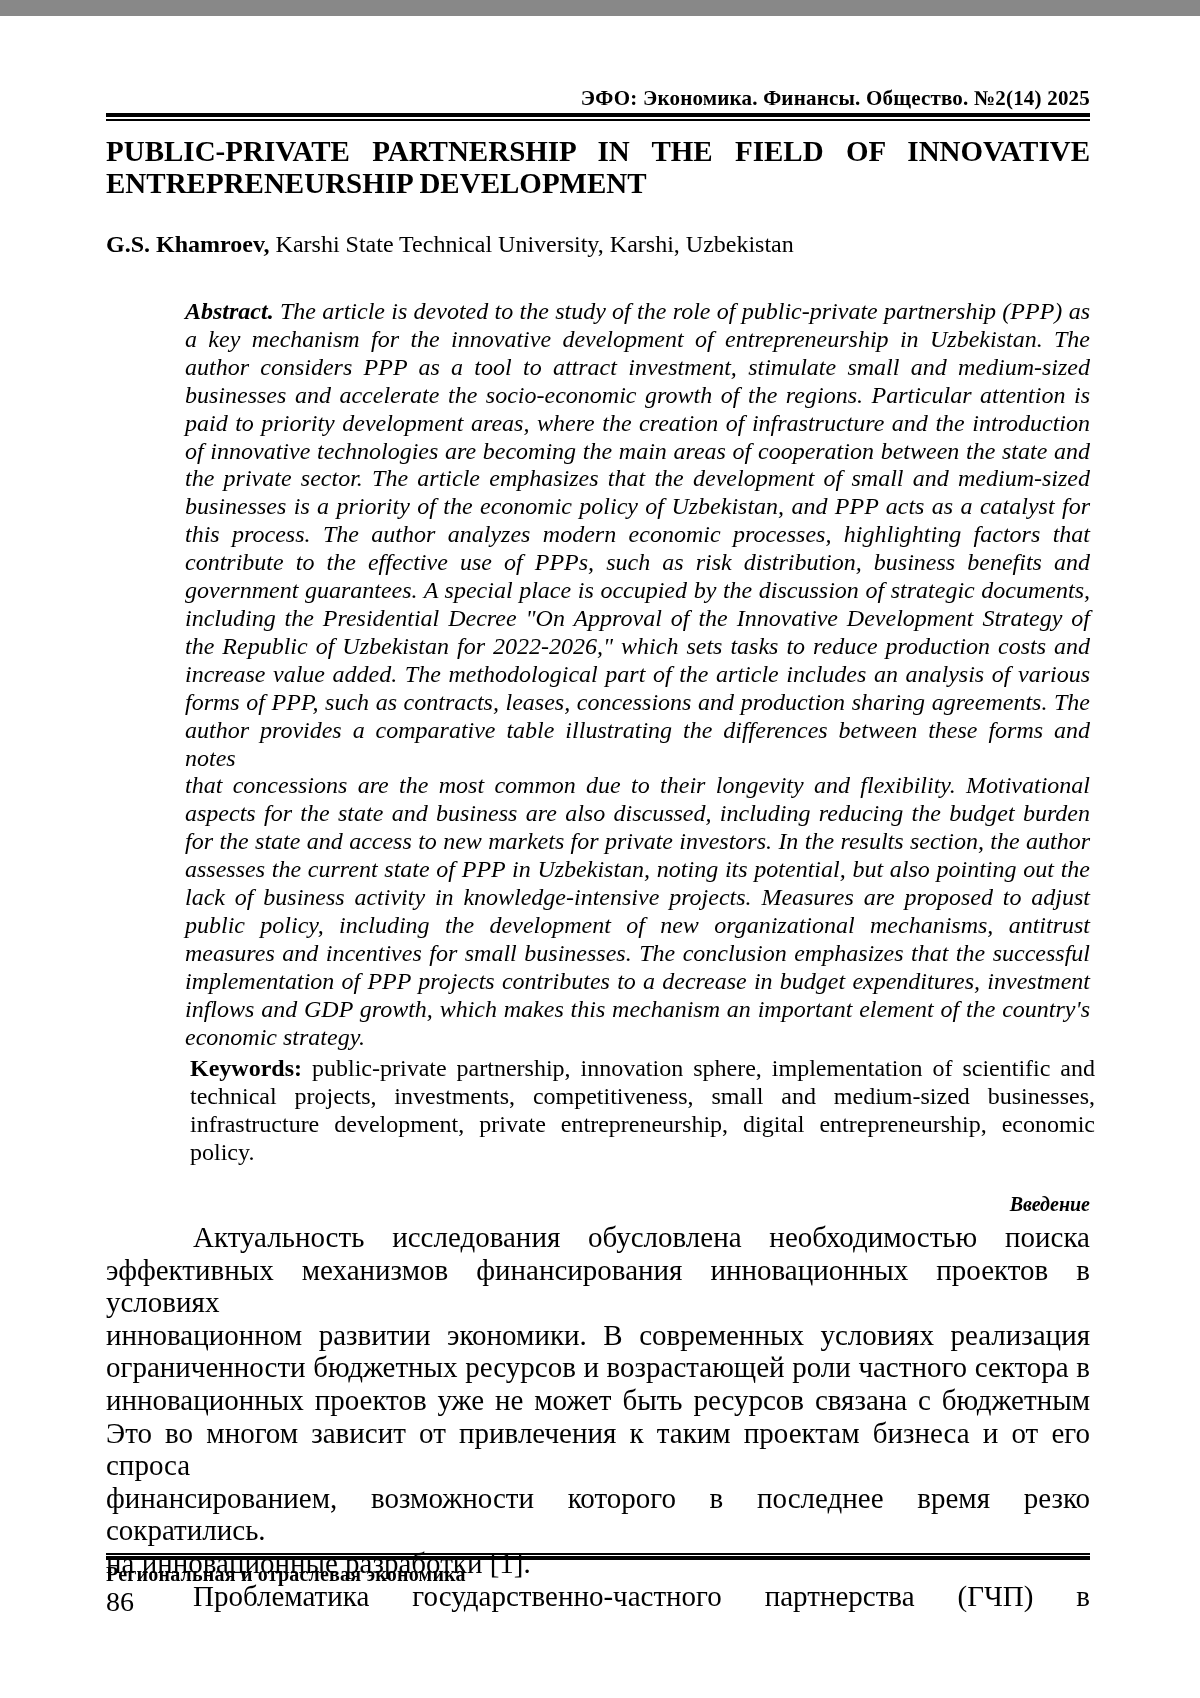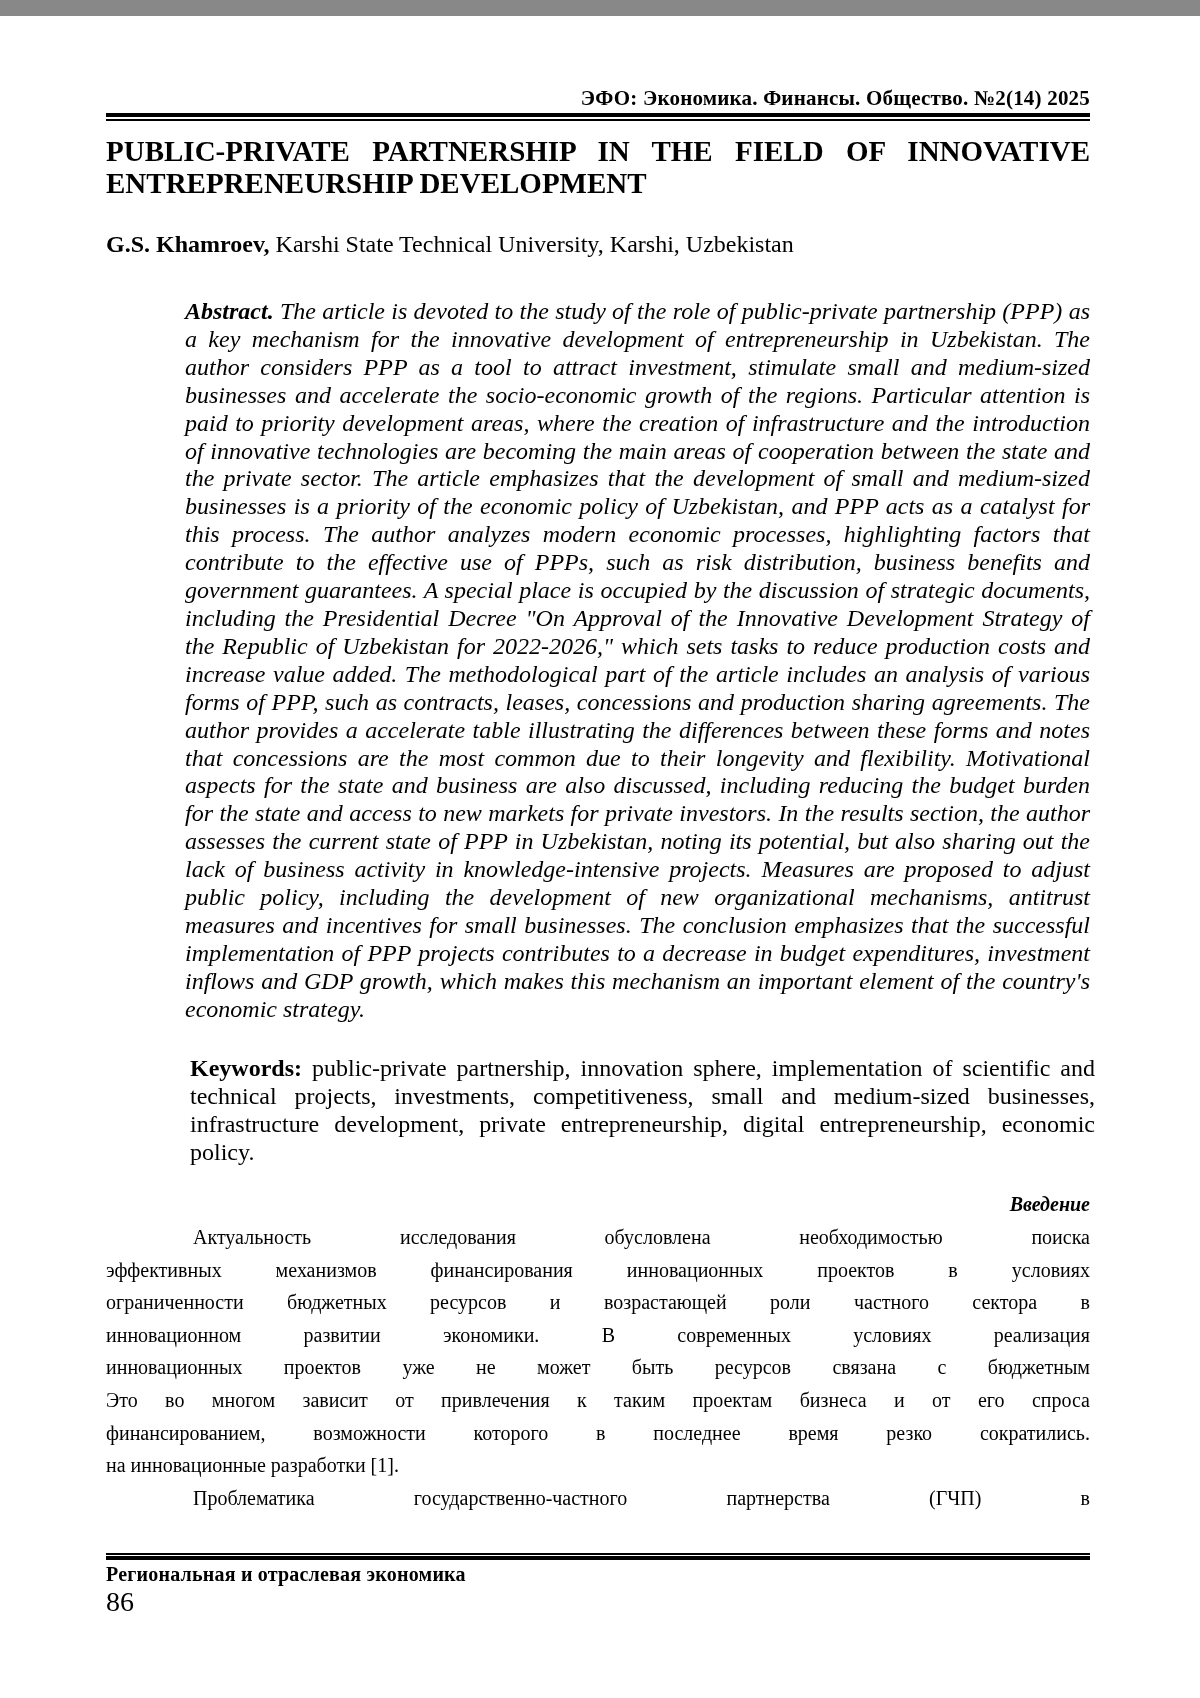--- a/index.html
+++ b/index.html
@@ -34,21 +34,21 @@
     position:absolute; top:1039px; left:190px; width:905px;
     font-size:24px; line-height:27.9px;
   }
   .intro-heading {
     position:absolute; top:1172px; left:106px; width:984px;
     padding-left:72px; box-sizing:border-box;
     font-size:20px; font-weight:bold; font-style:italic; line-height:33px;text-align:right;
   }
   .bodytext {
     position:absolute; top:1205px; left:106px; width:984px;
-    font-size:20px; line-height:32.6px;
+    font-size:29px; line-height:32.6px;
   }
   .rule-bottom {
     position:absolute; top:1537px; left:106px; width:984px;
     height:1px; border-top:2px solid #000; border-bottom:4px solid #000;
   }
   .footer-label {
     position:absolute; top:1547px; left:106px; width:984px;
     font-size:20px; font-weight:bold; letter-spacing:0.2px;
   }
   .page-number {
@@ -89,25 +89,25 @@
       <div class="jline">of innovative technologies are becoming the main areas of cooperation between the state and</div>
       <div class="jline">the private sector. The article emphasizes that the development of small and medium-sized</div>
       <div class="jline">businesses is a priority of the economic policy of Uzbekistan, and PPP acts as a catalyst for</div>
       <div class="jline">this process. The author analyzes modern economic processes, highlighting factors that</div>
       <div class="jline">contribute to the effective use of PPPs, such as risk distribution, business benefits and</div>
       <div class="jline">government guarantees. A special place is occupied by the discussion of strategic documents,</div>
       <div class="jline">including the Presidential Decree "On Approval of the Innovative Development Strategy of</div>
       <div class="jline">the Republic of Uzbekistan for 2022-2026," which sets tasks to reduce production costs and</div>
       <div class="jline">increase value added. The methodological part of the article includes an analysis of various</div>
       <div class="jline">forms of PPP, such as contracts, leases, concessions and production sharing agreements. The</div>
-      <div class="jline">author provides a accelerate table illustrating the differences between these forms and notes</div>
+      <div class="jline">author provides a comparative table illustrating the differences between these forms and notes</div>
       <div class="jline">that concessions are the most common due to their longevity and flexibility. Motivational</div>
       <div class="jline">aspects for the state and business are also discussed, including reducing the budget burden</div>
       <div class="jline">for the state and access to new markets for private investors. In the results section, the author</div>
-      <div class="jline">assesses the current state of PPP in Uzbekistan, noting its potential, but also sharing out the</div>
+      <div class="jline">assesses the current state of PPP in Uzbekistan, noting its potential, but also pointing out the</div>
       <div class="jline">lack of business activity in knowledge-intensive projects. Measures are proposed to adjust</div>
       <div class="jline">public policy, including the development of new organizational mechanisms, antitrust</div>
       <div class="jline">measures and incentives for small businesses. The conclusion emphasizes that the successful</div>
       <div class="jline">implementation of PPP projects contributes to a decrease in budget expenditures, investment</div>
       <div class="jline">inflows and GDP growth, which makes this mechanism an important element of the country's</div>
       <div class="jline">economic strategy.</div>
     </div>
 
   <div class="keywords">
       <div class="jline"><b class="lead">Keywords: </b>public-private partnership, innovation sphere, implementation of scientific and</div>
@@ -115,22 +115,22 @@
       <div class="jline">infrastructure development, private entrepreneurship, digital entrepreneurship, economic</div>
       <div class="jline">policy.</div>
     </div>
 
   <div class="intro-heading">Введение</div>
 
   <div class="bodytext">
     <div class="para indent-first">
         <div class="jline">Актуальность исследования обусловлена необходимостью поиска</div>
         <div class="jline">эффективных механизмов финансирования инновационных проектов в условиях</div>
+        <div class="jline">инновационном развитии экономики. В современных условиях реализация</div>
         <div class="jline">ограниченности бюджетных ресурсов и возрастающей роли частного сектора в</div>
-        <div class="jline">инновационном развитии экономики. В современных условиях реализация</div>
         <div class="jline">инновационных проектов уже не может быть ресурсов связана с бюджетным</div>
         <div class="jline">Это во многом зависит от привлечения к таким проектам бизнеса и от его спроса</div>
         <div class="jline">финансированием, возможности которого в последнее время резко сократились.</div>
         <div class="jline">на инновационные разработки [1].</div>
       </div>
     <div class="para indent-first" data-justify-last="">
         <div class="jline">Проблематика государственно-частного партнерства (ГЧП) в</div>
       </div>
   </div>
 

